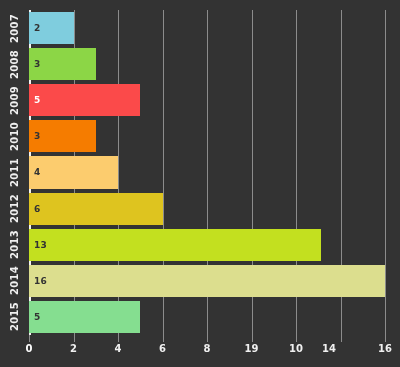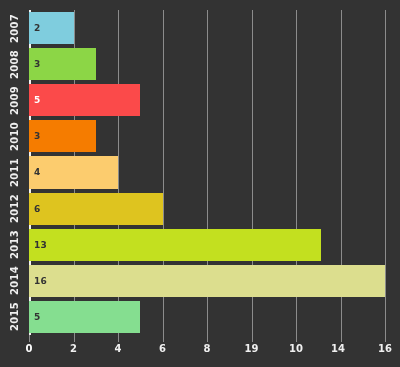--- a/index.html
+++ b/index.html
@@ -237,18 +237,18 @@
       <div class="x-tick-label" style="left: 89px;">4</div>
       <div class="x-tick" style="left: 133.5px;"></div>
       <div class="x-tick-label" style="left: 133.5px;">6</div>
       <div class="x-tick" style="left: 178px;"></div>
       <div class="x-tick-label" style="left: 178px;">8</div>
       <div class="x-tick" style="left: 222.5px;"></div>
       <div class="x-tick-label" style="left: 222.5px;">19</div>
       <div class="x-tick" style="left: 267px;"></div>
       <div class="x-tick-label" style="left: 267px;">10</div>
       <div class="x-tick" style="left: 311.5px;"></div>
-      <div class="x-tick-label" style="left: 309px;">14</div>
+      <div class="x-tick-label" style="left: 300px;">14</div>
       <div class="x-tick" style="left: 356px;"></div>
       <div class="x-tick-label" style="left: 356px;">16</div>
     </div>
 
 </div>
 
 </body></html>

